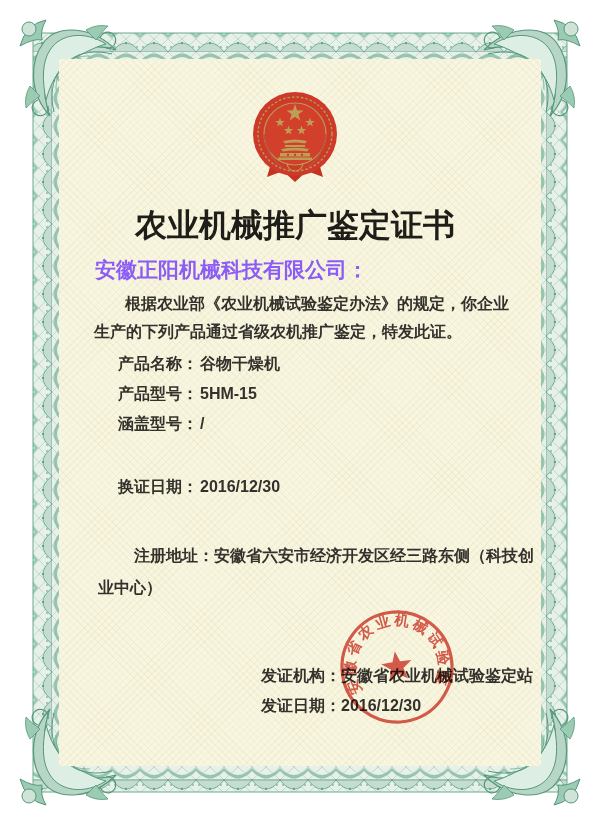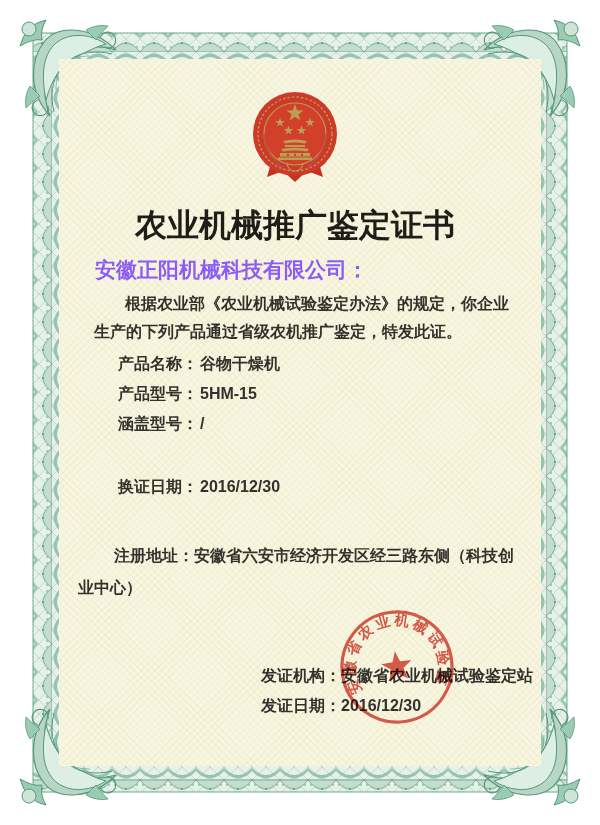--- a/index.html
+++ b/index.html
@@ -25,21 +25,21 @@
   }
   .addressee{
     position:absolute;left:95px;top:256px;font-size:21px;font-weight:700;color:#8b5cf6;white-space:nowrap;text-align:center;
   }
   .body-line{position:absolute;font-size:16px;font-weight:700;color:#33312b;white-space:nowrap;}
   .body-line1{left:125px;top:294px;}
   .body-line2{left:94px;top:322px;}
   .field-row{position:absolute;left:118px;font-size:16px;font-weight:700;color:#33312b;white-space:nowrap;}
   .field-row .val{margin-left:2px;}
   .addr-block{
-    position:absolute;left:78px;top:540px;width:446px;
+    position:absolute;left:98px;top:540px;width:446px;
     font-size:16px;font-weight:700;color:#33312b;
     line-height:32px;text-indent:36px;
   }
   .footer-line{position:absolute;left:261px;font-size:16px;font-weight:700;color:#33312b;white-space:nowrap;}
   .footer-issuer{top:666px;}
   .footer-date{top:696px;}
   .seal{
     position:absolute;left:337px;top:607px;width:120px;height:120px;
     mix-blend-mode:multiply;opacity:0.88;transform:rotate(-8deg);
   }

